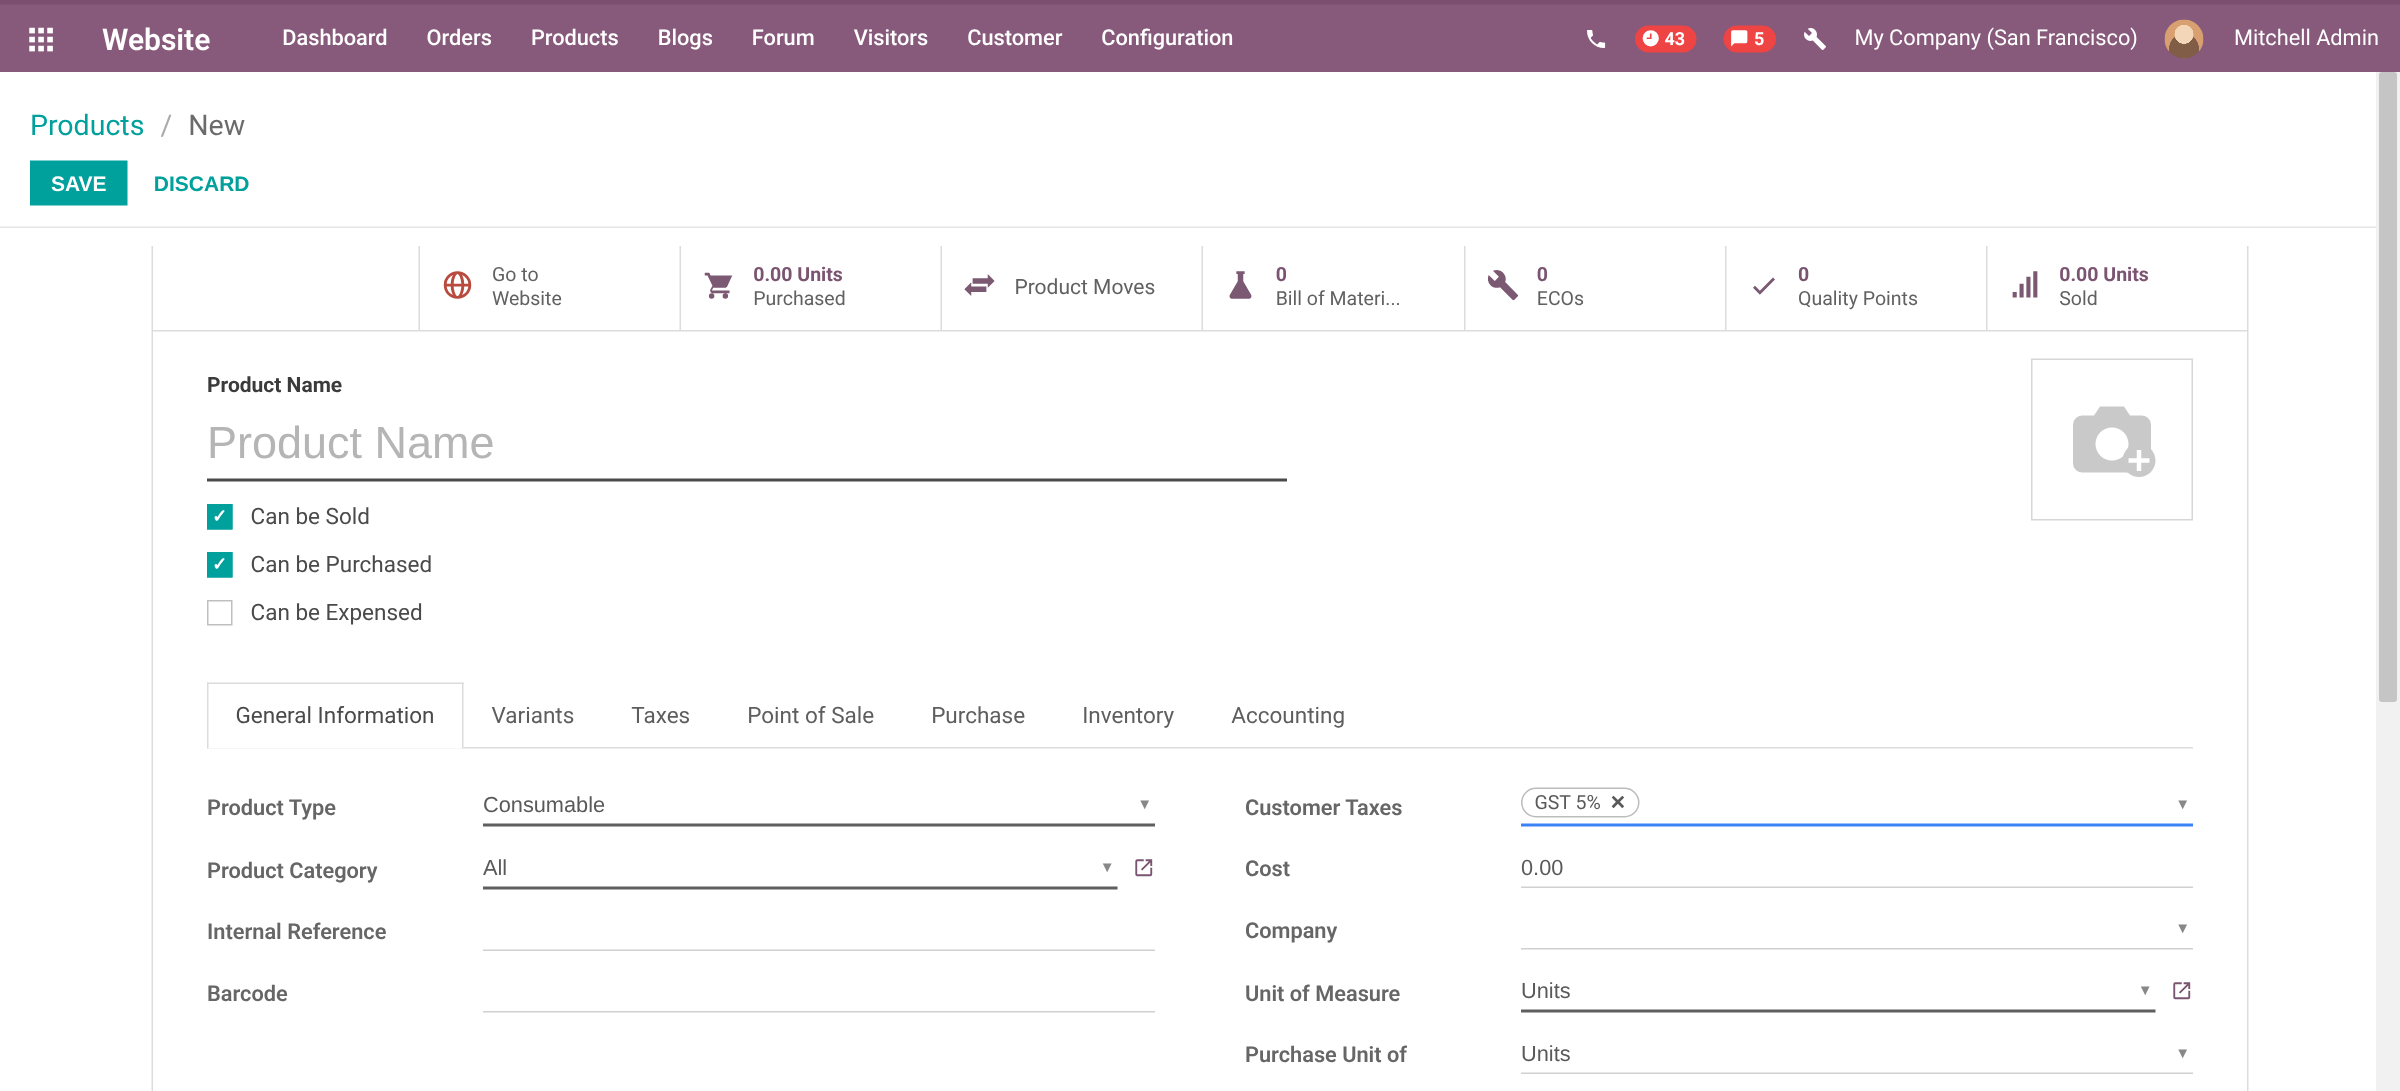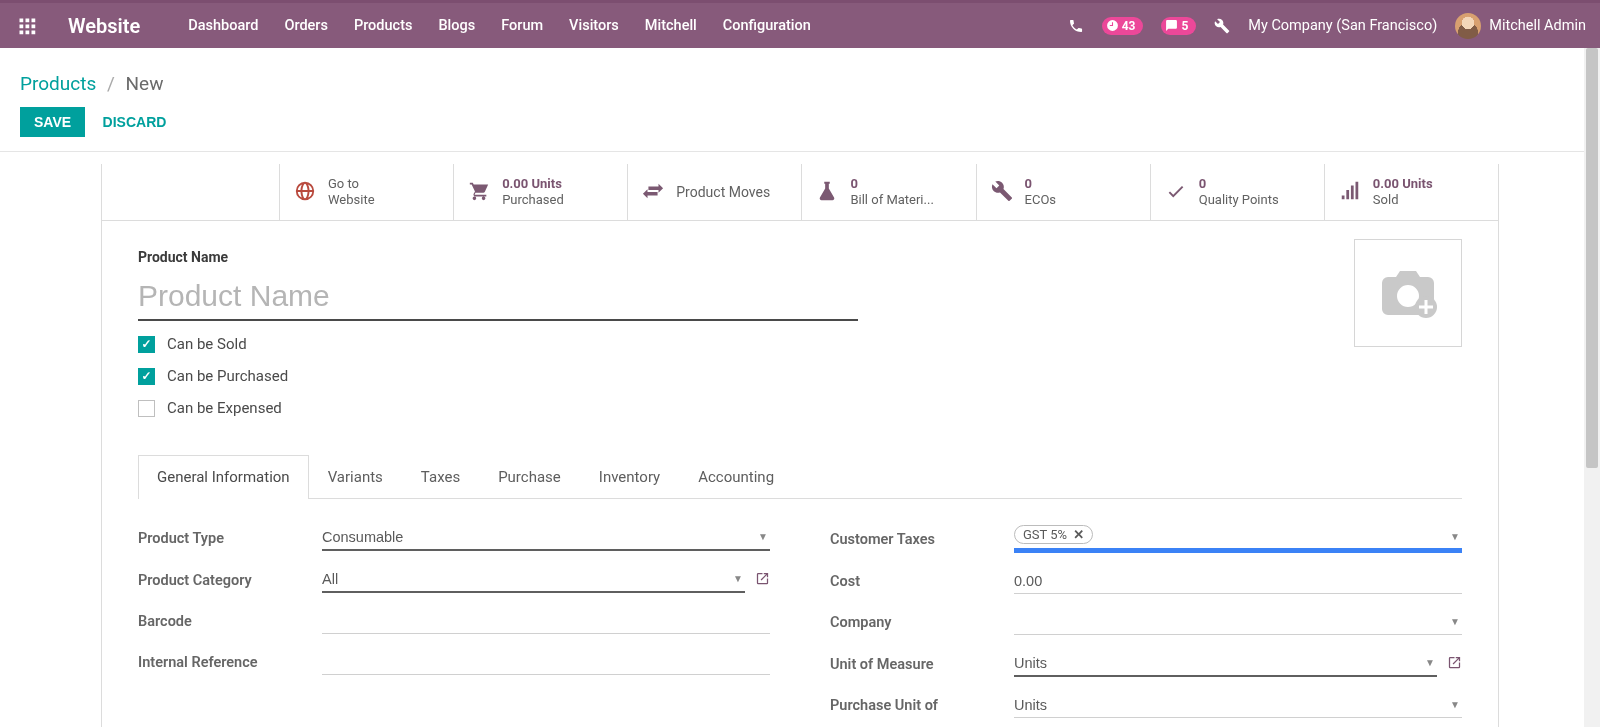--- a/index.html
+++ b/index.html
@@ -8,25 +8,25 @@
 
 .navbar { height: 48px; background: #875a7b; display: flex; align-items: center; color: #fff; padding: 0 14px; border-top: 3px solid #7c4e70; }
 .navbar-apps { width: 26px; height: 26px; display: inline-flex; align-items: center; justify-content: center; margin-right: 28px; }
 .navbar-apps svg { width: 18px; height: 18px; fill: #fff; }
 .navbar-brand { font-size: 20px; font-weight: 600; color: #fff; margin-right: 48px; }
 .navbar-menu { display: flex; gap: 26px; flex: 1; }
 .navbar-menu a { color: #fff; text-decoration: none; font-size: 14.5px; font-weight: 500; }
 .navbar-right { display: flex; align-items: center; gap: 18px; }
 .navbar-icon { display: inline-flex; align-items: center; justify-content: center; color: #fff; position: relative; }
 .navbar-icon svg { width: 16px; height: 16px; fill: #fff; }
-.badge-inline { display: inline-flex; align-items: center; background: #ec4899; border-radius: 11px; padding: 2px 8px 2px 4px; gap: 3px;}
+.badge-inline { display: inline-flex; align-items: center; background: #ef4444; border-radius: 11px; padding: 2px 8px 2px 4px; gap: 3px;}
 .badge-inline svg { width: 13px; height: 13px; fill: #fff;}
 .badge-inline span{ font-size: 12px; font-weight:700; color:#fff;}
 .avatar { width: 26px; height: 26px; border-radius: 50%; background: #d8a070; display:inline-block; background-image: radial-gradient(circle at 50% 38%, #f3d6b8 30%, transparent 31%), radial-gradient(circle at 50% 75%, #815c46 42%, transparent 43%); }
-.user-block { display:flex; align-items:center; gap:8px; color:#fff; font-size:14.5px; }
+.user-block { display:flex; align-items:center; gap:20px; color:#fff; font-size:14.5px; }
 
 
 .control-area { padding: 20px 20px 14px 20px; border-bottom: 1px solid #e5e5e5; }
 .breadcrumb { font-size: 19px; margin-bottom: 12px; margin-top: 4px;}
 .breadcrumb a { color: #00a09d; text-decoration: none; }
 .breadcrumb-sep { color: #aaa; margin: 0 6px; }
 .breadcrumb-current { color: #6b6b6b; }
 .save-btn { background: #00a09d; color: #fff; border: none; padding: 7px 14px; font-size: 14px; font-weight: 600; cursor: pointer; }
 .discard-btn { background: transparent; color: #00a09d; border: none; padding: 7px 14px; font-size: 14px; font-weight: 600; cursor: pointer; }
 
@@ -100,21 +100,21 @@
       </svg>
   </span>
   <span class="navbar-brand">Website</span>
   <nav class="navbar-menu">
     <a href="#">Dashboard</a>
     <a href="#">Orders</a>
     <a href="#">Products</a>
     <a href="#">Blogs</a>
     <a href="#">Forum</a>
     <a href="#">Visitors</a>
-    <a href="#">Mitchell</a>
+    <a href="#">Customer</a>
     <a href="#">Configuration</a>
   </nav>
   <div class="navbar-right">
     <span class="navbar-icon">
       <svg viewBox="0 0 24 24">
           <path d="M6.6 10.8c1.4 2.8 3.8 5.1 6.6 6.6l2.2-2.2c.3-.3.7-.4 1-.2 1.2.4 2.4.6 3.7.6.6 0 1 .4 1 1V20c0 .6-.4 1-1 1C10.6 21 3 13.4 3 4c0-.6.4-1 1-1h3.4c.6 0 1 .4 1 1 0 1.3.2 2.5.6 3.7.1.4 0 .8-.2 1l-2.2 2.1z"></path>
         </svg>
     </span>
     <span class="badge-inline">
       <svg viewBox="0 0 24 24">
@@ -221,20 +221,21 @@
     <div class="check-row">
       <span class="check"></span>
       <span>Can be Expensed</span>
     </div>
   </div>
 
   <div class="tabs">
     <div class="tab active">General Information</div>
     <div class="tab">Variants</div>
     <div class="tab">Taxes</div>
+    <div class="tab">Point of Sale</div>
     <div class="tab">Purchase</div>
     <div class="tab">Inventory</div>
     <div class="tab">Accounting</div>
   </div>
 
   <div class="field-grid">
     <div class="col">
       <div class="frow">
         <div class="flabel">Product Type</div>
         <div class="fval">
@@ -248,33 +249,33 @@
           <div style="flex:1; position:relative;">
             <input class="finput dd" value="All" style="">
             <span class="caret">▼</span>
           </div>
           <span class="extlink"><svg viewBox="0 0 24 24">
                   <path d="M14 3v2h3.6L9 13.6 10.4 15 19 6.4V10h2V3h-7zM19 19H5V5h7V3H5a2 2 0 0 0-2 2v14a2 2 0 0 0 2 2h14a2 2 0 0 0 2-2v-7h-2v7z"></path>
                 </svg></span>
         </div>
       </div>
       <div class="frow">
+        <div class="flabel">Internal Reference</div>
+        <div class="fval"><input class="finput" style=""></div>
+      </div>
+      <div class="frow">
         <div class="flabel">Barcode</div>
         <div class="fval"><input class="finput" style=""></div>
       </div>
-      <div class="frow">
-        <div class="flabel">Internal Reference</div>
-        <div class="fval"><input class="finput" style=""></div>
-      </div>
     </div>
 
     <div class="col">
       <div class="frow">
         <div class="flabel">Customer Taxes</div>
-        <div class="fval" style="border-bottom:5px solid #3b82f6; padding-bottom:4px;">
+        <div class="fval" style="border-bottom:2px solid #3b82f6; padding-bottom:4px;">
           <span class="tax-tag">
             <span>GST 5%</span>
             <span class="x">✕</span>
           </span>
           <span class="caret">▼</span>
         </div>
       </div>
       <div class="frow">
         <div class="flabel">Cost</div>
         <div class="fval"><input class="finput" value="0.00" style=""></div>

